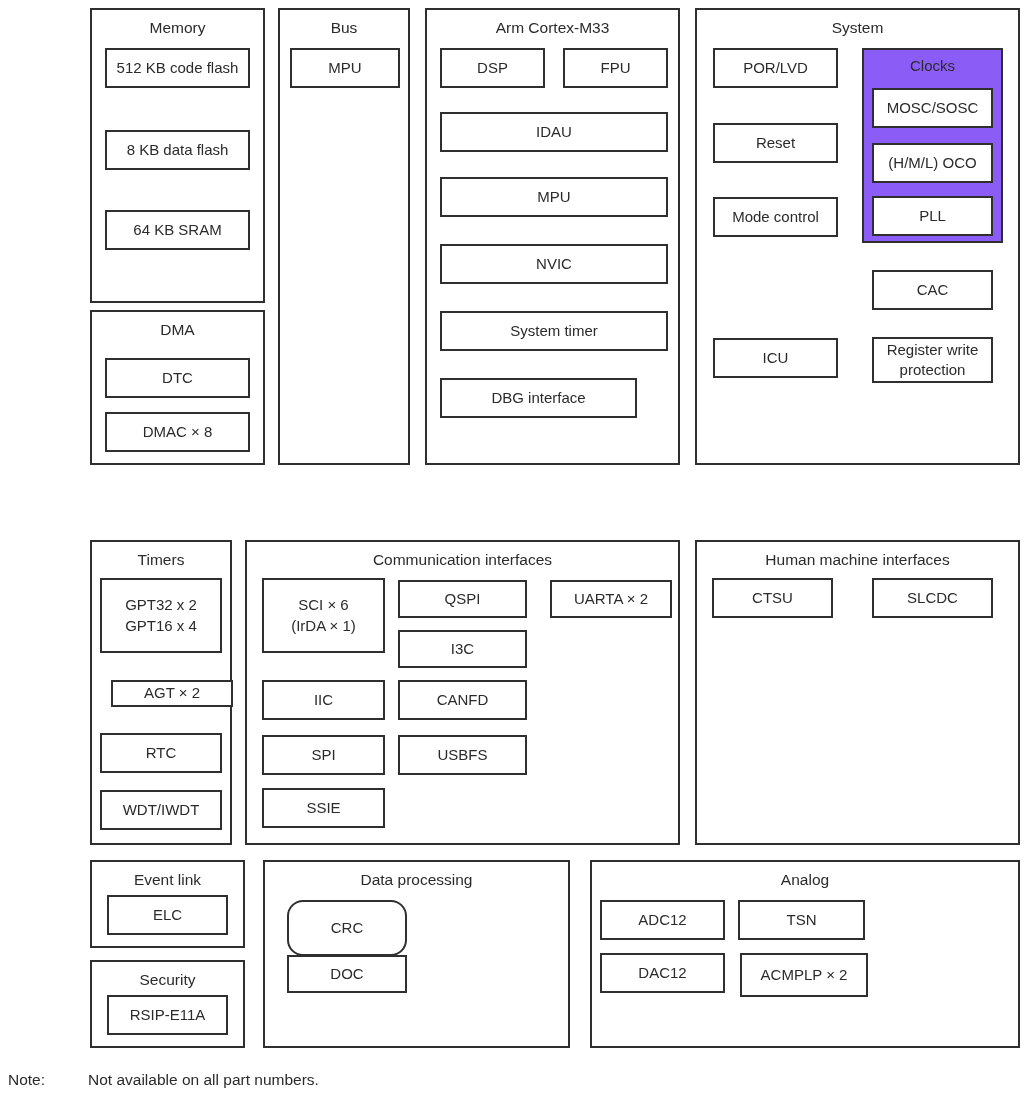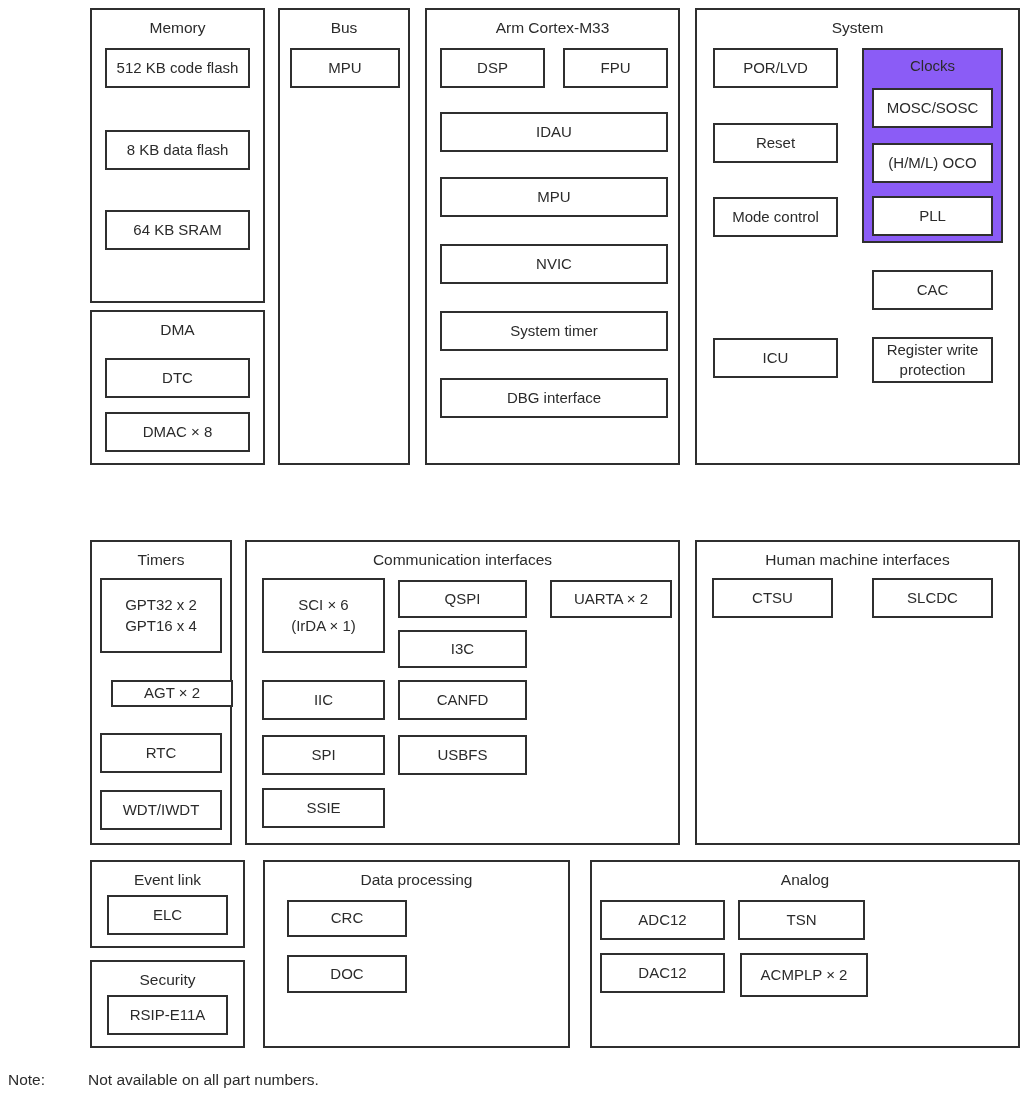--- a/index.html
+++ b/index.html
@@ -118,21 +118,21 @@
     </div>
     <div class="box" style="left:13px; top:167px; width:228px; height:40px;">
       <span>MPU</span>
     </div>
     <div class="box" style="left:13px; top:234px; width:228px; height:40px;">
       <span>NVIC</span>
     </div>
     <div class="box" style="left:13px; top:301px; width:228px; height:40px;">
       <span>System timer</span>
     </div>
-    <div class="box" style="left:13px; top:368px; width:228px; height:40px;">
+    <div class="box" style="left:13px; top:368px; width:197px; height:40px;">
       <span>DBG interface</span>
     </div>
   </div>
 
   <div class="group" style="left:695px; top:8px; width:325px; height:457px;">
     <div class="group-title">System</div>
     <div class="box" style="left:16px; top:38px; width:125px; height:40px;">
       <span>POR/LVD</span>
     </div>
     <div class="box" style="left:16px; top:113px; width:125px; height:40px;">
@@ -235,21 +235,21 @@
 
   <div class="group" style="left:90px; top:960px; width:155px; height:88px;">
     <div class="group-title">Security</div>
     <div class="box" style="left:15px; top:33px; width:121px; height:40px;">
       <span>RSIP-E11A</span>
     </div>
   </div>
 
   <div class="group" style="left:263px; top:860px; width:307px; height:188px;">
     <div class="group-title">Data processing</div>
-    <div class="box" style="left:22px; top:38px; width:120px; height:37px;">
+    <div class="box" style="left:22px; top:38px; width:120px; height:56px;border-radius:16px;">
       <span>CRC</span>
     </div>
     <div class="box" style="left:22px; top:93px; width:120px; height:38px;">
       <span>DOC</span>
     </div>
   </div>
 
   <div class="group" style="left:590px; top:860px; width:430px; height:188px;">
     <div class="group-title">Analog</div>
     <div class="box" style="left:8px; top:38px; width:125px; height:40px;">

